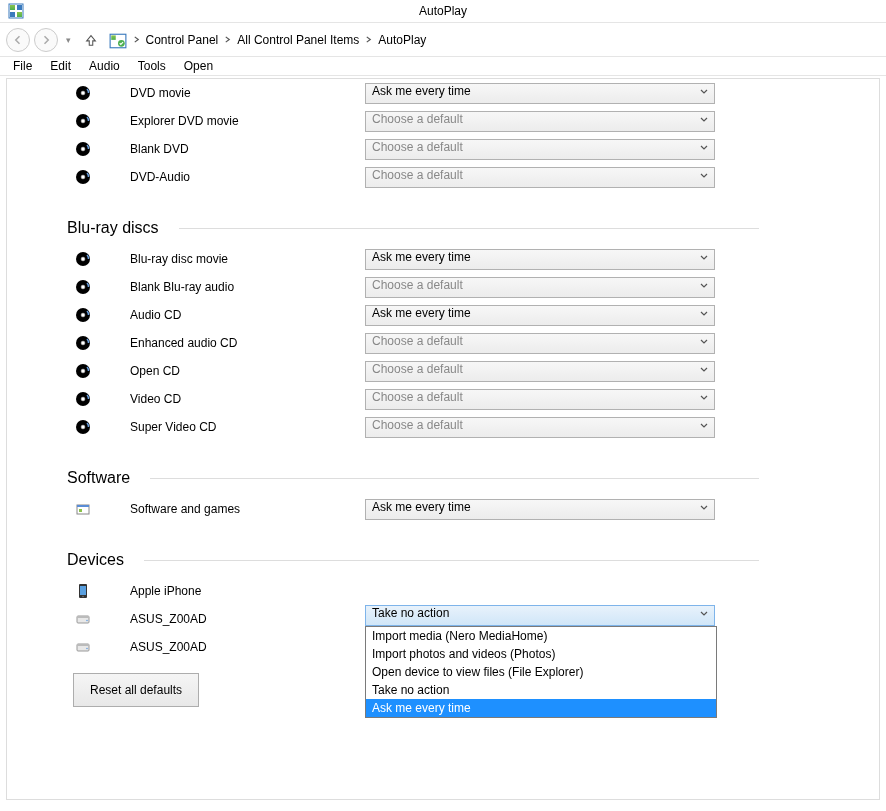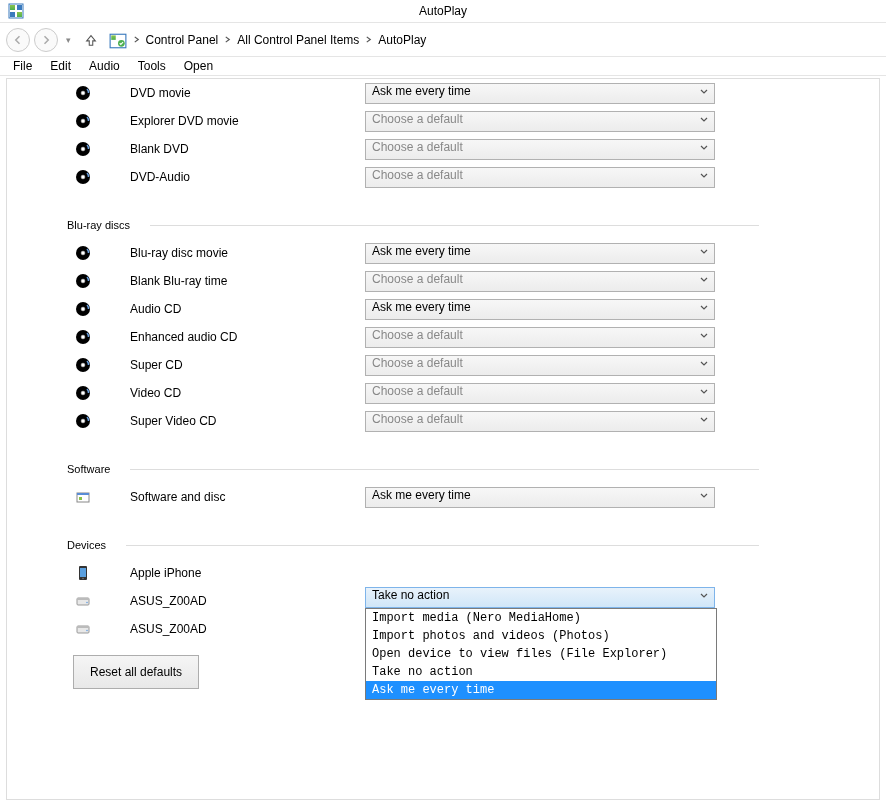--- a/index.html
+++ b/index.html
@@ -23,27 +23,27 @@
 .content-scroll { position: absolute; inset: 0; overflow-y: auto; }
 .content { padding: 0 0 12px 68px; width: 752px; }
 .row { display: flex; align-items: center; height: 28px; gap: 31px; }
 .row .icon-slot { width: 18px; height: 16px; margin-right: 6px; }
 .row .label { width: 204px; }
 .dropdown { width: 350px; height: 21px; border: 1px solid #b1b1b1; background: linear-gradient(#f7f7f7,#ececec); display: flex; padding: 0 4px 0 6px; font-size: 12px; cursor: default; position: relative; }
 .dropdown.disabled { color: #888; }
 .dropdown .caret { position: absolute; right: 6px; }
 .dropdown .caret svg { width: 8px; height: 6px; }
 .section-header { display: flex; align-items: center; margin-top: 28px; margin-bottom: 8px; margin-left: -8px; }
-.section-header .st { margin-right: 20px; font-size: 11px; }
+.section-header .st { margin-right: 20px; font-size: 16px; }
 .section-header .line { flex: 1; height: 1px; background: #ddd; }
 .reset-row { margin-top: 12px; margin-left: -2px; }
 .reset-btn { height: 34px; padding: 0 16px; border: 1px solid #adadad; background: linear-gradient(#f5f5f5,#e8e8e8); cursor: default; font-family: inherit; font-size: 12px; }
 .dropdown.open { background: linear-gradient(#e8f2fb,#d0e6f8); border-color: #7eb4ea; margin-top: 48px; }
 .dd-list { position: absolute; left: -1px; top: 20px; width: 352px; background: #fff; border: 1px solid #7a7a7a; z-index: 10; }
-.dd-option { padding: 1px 6px; height: 18px; display: flex; align-items: center; font-family: Liberation Mono, monospace; }
+.dd-option { padding: 1px 6px; height: 18px; display: flex; align-items: center; }
 .dd-option.selected { background: #1e90ff; color: #fff; }
 </style>
 </head>
 <body>
 
 <svg width="0" height="0" style="position:absolute">
   <defs>
     <radialGradient id="discGrad" cx="30%" cy="30%" r="70%">
       <stop offset="0%" stop-color="#ffffff"></stop>
       <stop offset="60%" stop-color="#d0d8e0"></stop>
@@ -200,21 +200,21 @@
                 <path d="M1 1 L4 4 L7 1" fill="none" stroke="#555" stroke-width="1.2"></path>
               </svg></span>
           </div>
         </div>
         <div class="row">
           <span class="icon-slot"><svg viewBox="0 0 16 16" width="16" height="16">
               <circle class="outer" cx="8" cy="8" r="7"></circle>
               <circle cx="8" cy="8" r="2" fill="#fff" stroke="#888" stroke-width="0.5"></circle>
               <path d="M12 4 A5.5 5.5 0 0 1 13.5 8" stroke="#6aa0e0" stroke-width="1.5" fill="none"></path>
             </svg></span>
-          <span class="label">Blank Blu-ray time</span>
+          <span class="label">Blank Blu-ray audio</span>
           <div class="dropdown disabled">
             <span>Choose a default</span>
             <span class="caret"><svg viewBox="0 0 8 6">
                 <path d="M1 1 L4 4 L7 1" fill="none" stroke="#555" stroke-width="1.2"></path>
               </svg></span>
           </div>
         </div>
         <div class="row">
           <span class="icon-slot"><svg viewBox="0 0 16 16" width="16" height="16">
               <circle class="outer" cx="8" cy="8" r="7"></circle>
@@ -242,21 +242,21 @@
                 <path d="M1 1 L4 4 L7 1" fill="none" stroke="#555" stroke-width="1.2"></path>
               </svg></span>
           </div>
         </div>
         <div class="row">
           <span class="icon-slot"><svg viewBox="0 0 16 16" width="16" height="16">
               <circle class="outer" cx="8" cy="8" r="7"></circle>
               <circle cx="8" cy="8" r="2" fill="#fff" stroke="#888" stroke-width="0.5"></circle>
               <path d="M12 4 A5.5 5.5 0 0 1 13.5 8" stroke="#6aa0e0" stroke-width="1.5" fill="none"></path>
             </svg></span>
-          <span class="label">Super CD</span>
+          <span class="label">Open CD</span>
           <div class="dropdown disabled">
             <span>Choose a default</span>
             <span class="caret"><svg viewBox="0 0 8 6">
                 <path d="M1 1 L4 4 L7 1" fill="none" stroke="#555" stroke-width="1.2"></path>
               </svg></span>
           </div>
         </div>
         <div class="row">
           <span class="icon-slot"><svg viewBox="0 0 16 16" width="16" height="16">
               <circle class="outer" cx="8" cy="8" r="7"></circle>
@@ -288,21 +288,21 @@
         <div class="section-header">
           <span class="st">Software</span>
           <span class="line"></span>
         </div>
         <div class="row">
           <span class="icon-slot"><svg viewBox="0 0 16 16" width="16" height="16">
               <rect x="2" y="4" width="12" height="9" fill="#fff" stroke="#888"></rect>
               <rect x="2" y="4" width="12" height="2" fill="#5a8dd6"></rect>
               <rect x="4" y="8" width="3" height="3" fill="#8bc34a"></rect>
             </svg></span>
-          <span class="label">Software and disc</span>
+          <span class="label">Software and games</span>
           <div class="dropdown">
             <span>Ask me every time</span>
             <span class="caret"><svg viewBox="0 0 8 6">
                 <path d="M1 1 L4 4 L7 1" fill="none" stroke="#555" stroke-width="1.2"></path>
               </svg></span>
           </div>
         </div>
         <div class="section-header">
           <span class="st">Devices</span>
           <span class="line"></span>

